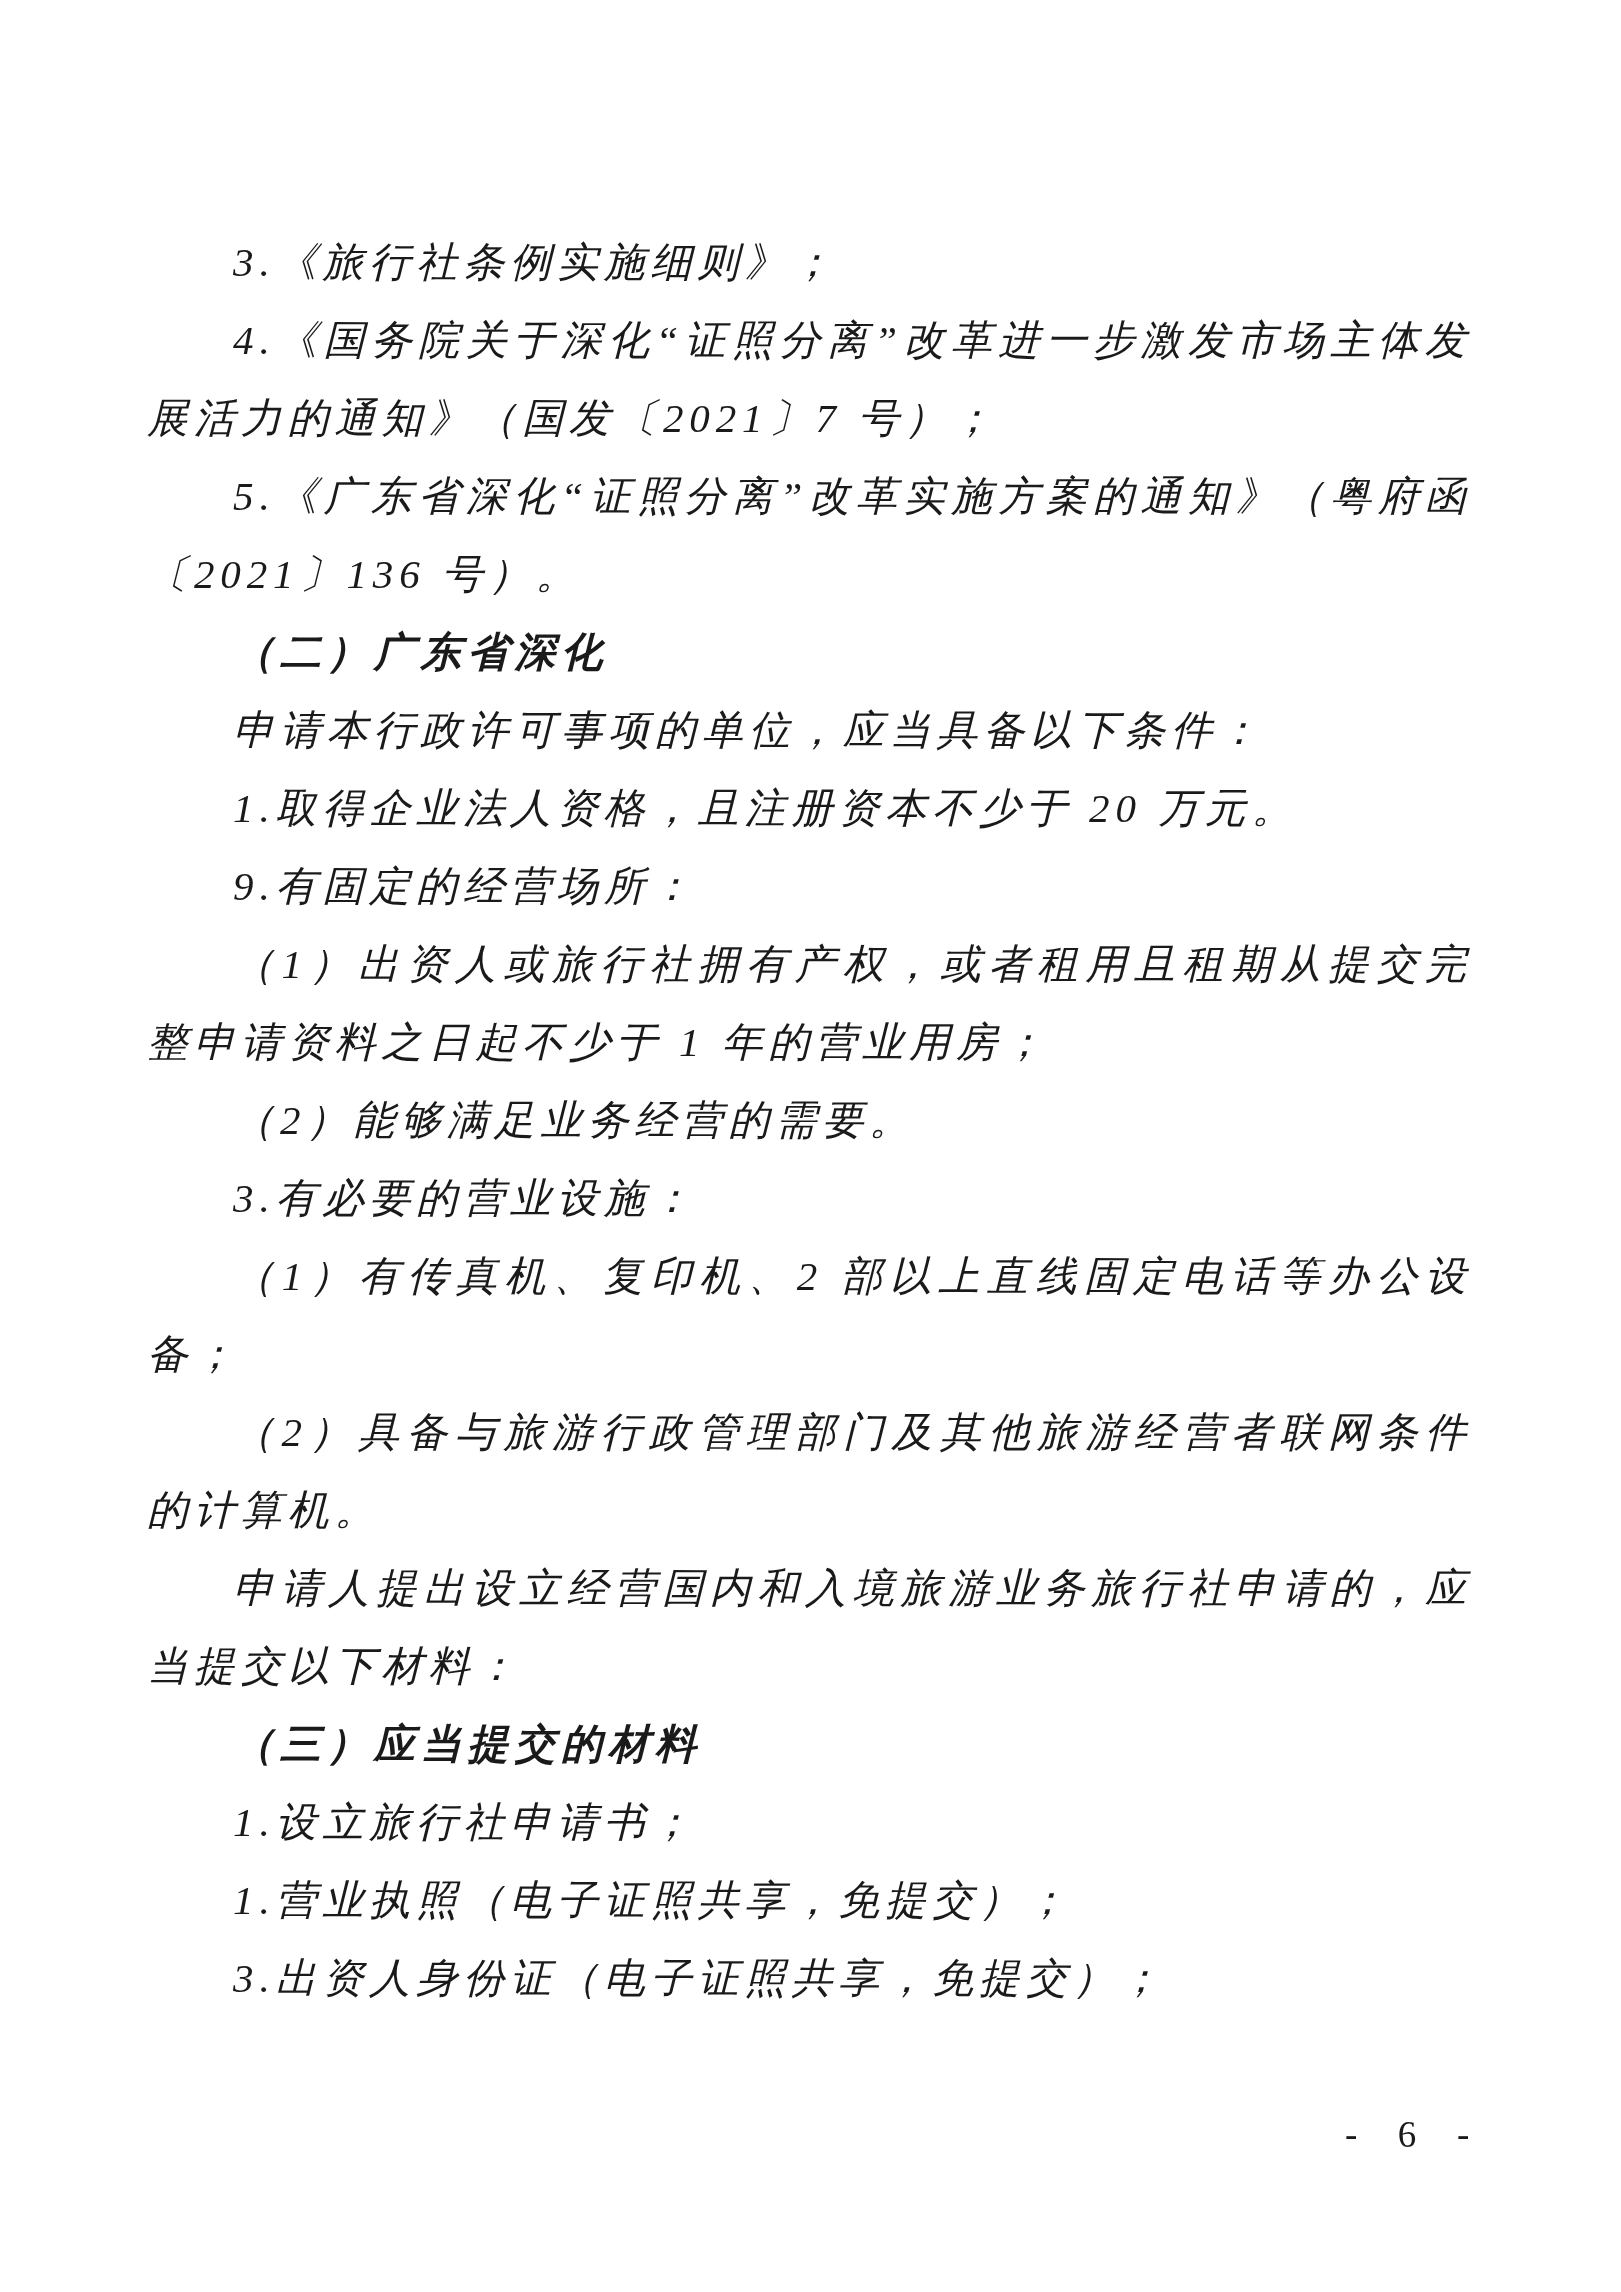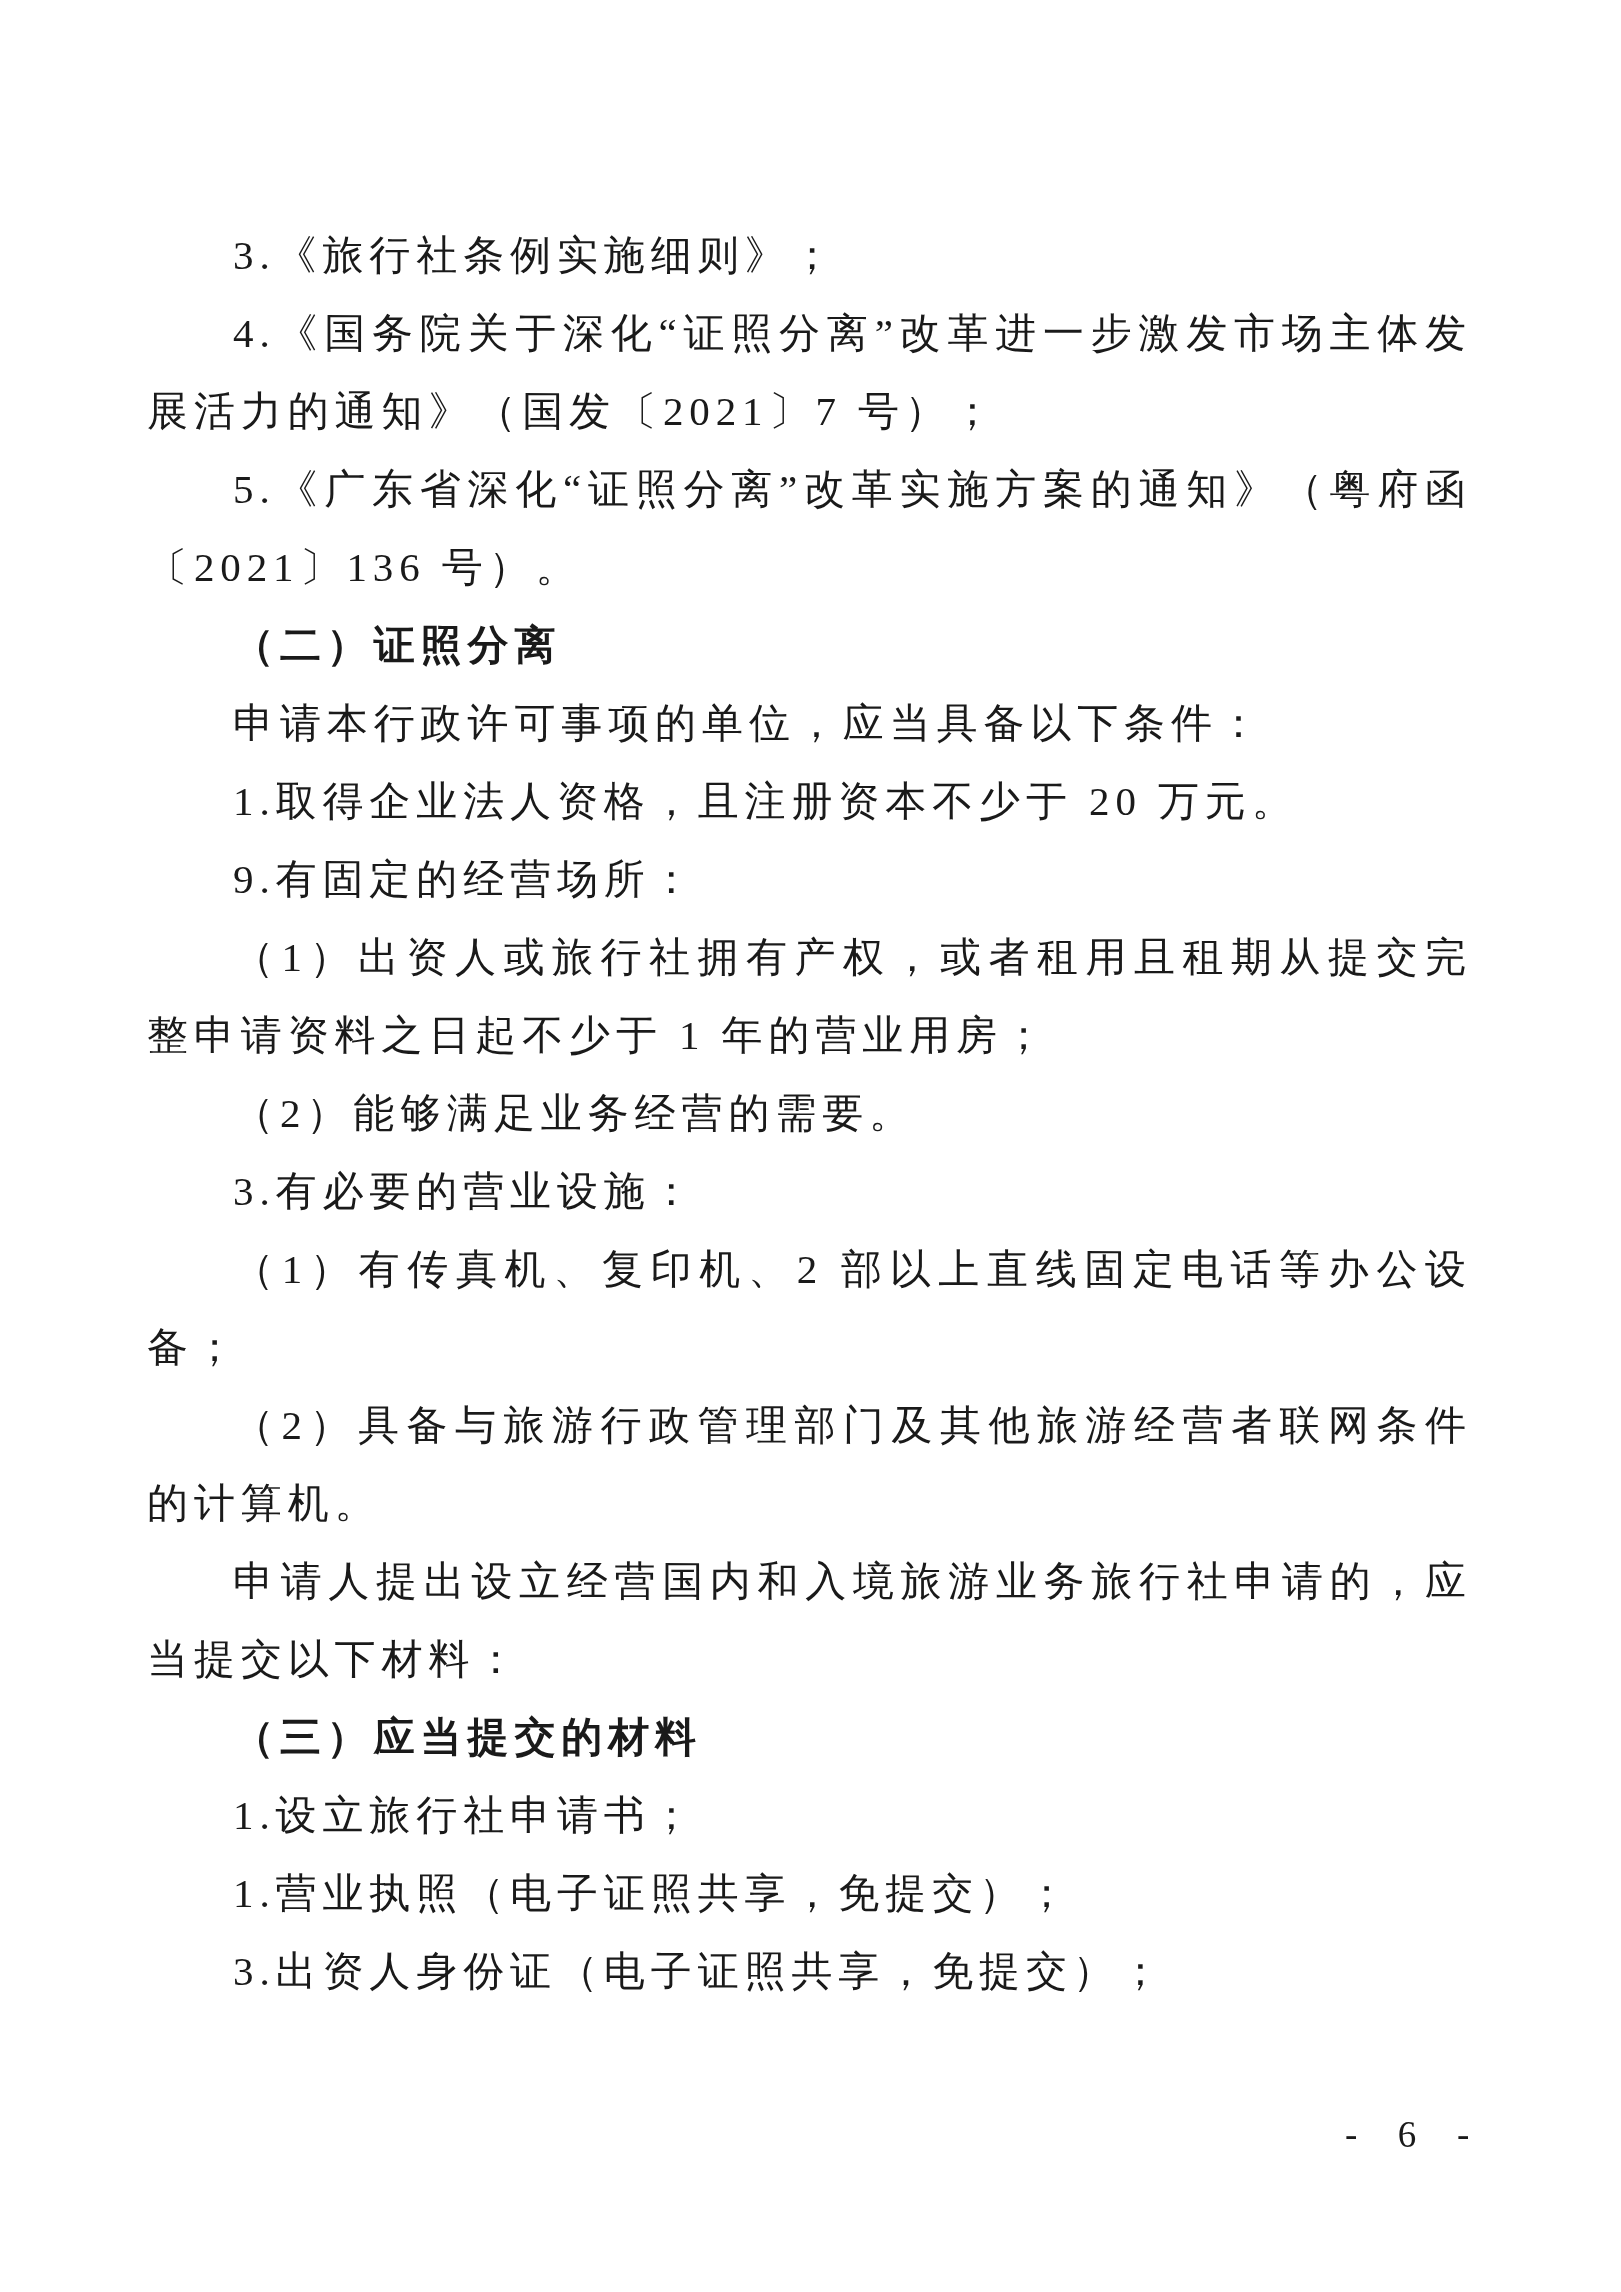--- a/index.html
+++ b/index.html
@@ -19,22 +19,23 @@
     position: absolute;
     left: 0;
     top: 0;
     width: 1621px;
     height: 2293px;
     background: #ffffff;
   }
   .content {
     position: absolute;
     left: 147px;
-    top: 216px;
+    top: 223px;
     width: 1325px;
+    font-style: italic;
   }
   .para {
     margin: 0;
     font-size: 41px;
     line-height: 78px;
     letter-spacing: 5.9px;
     text-align: justify;
     text-justify: inter-ideograph;
     text-indent: 86px;
     word-break: break-all;
@@ -54,21 +55,21 @@
   }
 </style>
 </head>
 <body>
 
 <div class="page">
   <div class="content">
     <p class="para">3.《旅行社条例实施细则》；</p>
     <p class="para">4.《国务院关于深化“证照分离”改革进一步激发市场主体发展活力的通知》（国发〔2021〕7 号）；</p>
     <p class="para">5.《广东省深化“证照分离”改革实施方案的通知》（粤府函〔2021〕136 号）。</p>
-    <p class="para heading">（二）证照分离</p>
+    <p class="para heading">（二）广东省深化</p>
     <p class="para">申请本行政许可事项的单位，应当具备以下条件：</p>
     <p class="para">1.取得企业法人资格，且注册资本不少于 20 万元。</p>
     <p class="para">9.有固定的经营场所：</p>
     <p class="para">（1）出资人或旅行社拥有产权，或者租用且租期从提交完整申请资料之日起不少于 1 年的营业用房；</p>
     <p class="para">（2）能够满足业务经营的需要。</p>
     <p class="para">3.有必要的营业设施：</p>
     <p class="para">（1）有传真机、复印机、2 部以上直线固定电话等办公设备；</p>
     <p class="para">（2）具备与旅游行政管理部门及其他旅游经营者联网条件的计算机。</p>
     <p class="para">申请人提出设立经营国内和入境旅游业务旅行社申请的，应当提交以下材料：</p>
     <p class="para heading">（三）应当提交的材料</p>

